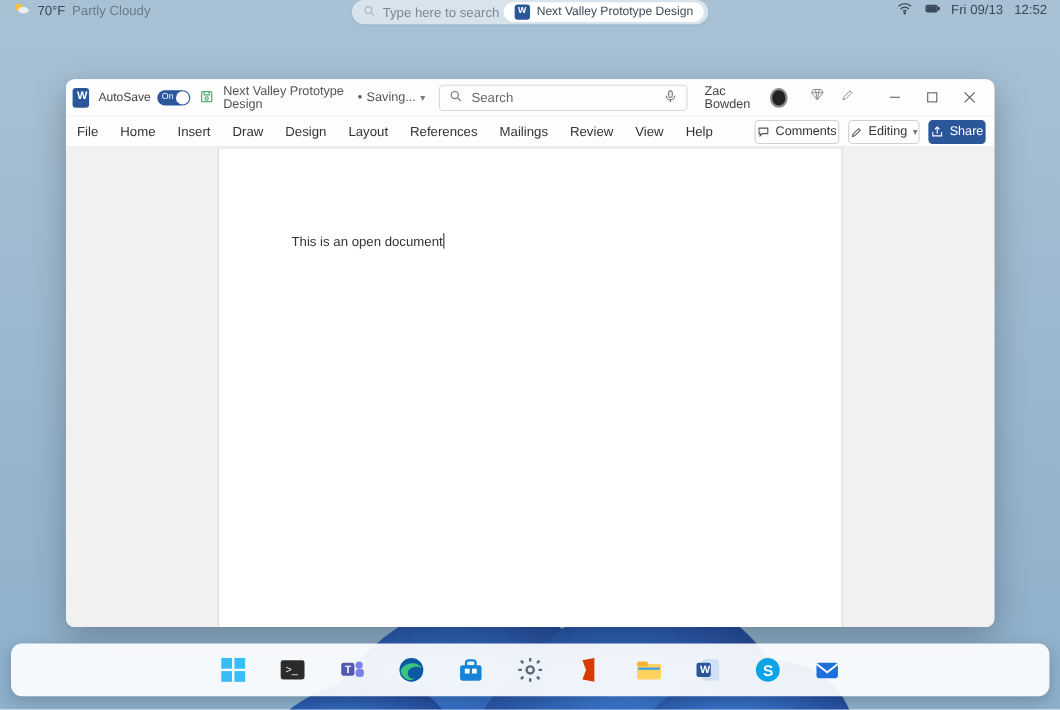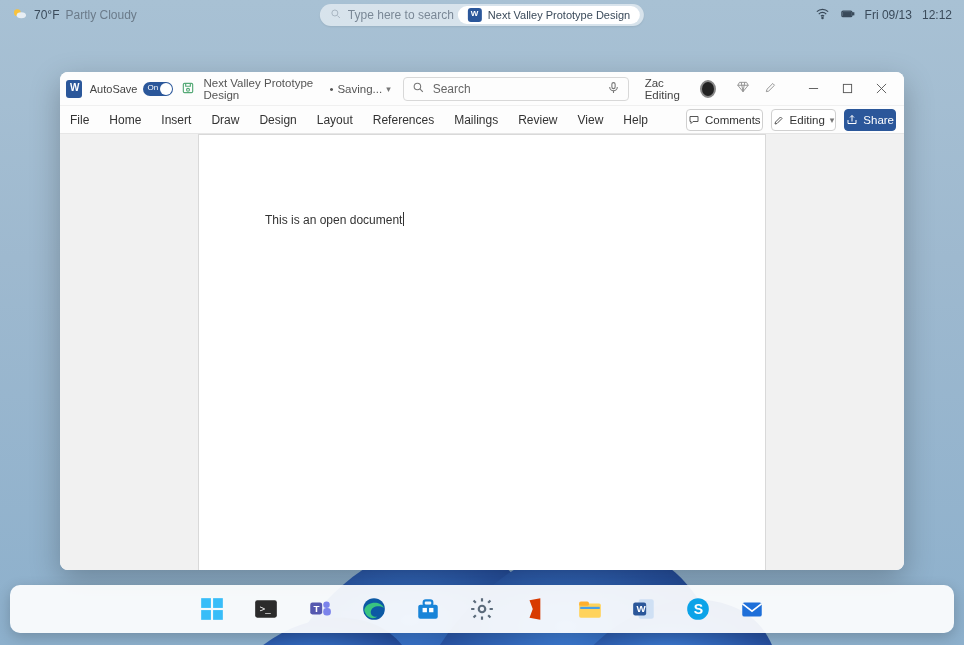--- a/index.html
+++ b/index.html
@@ -8,21 +8,21 @@
     background: linear-gradient(180deg, #a8c1d4 0%, #9eb9cf 40%, #8db0cc 100%);
     position: relative; overflow: hidden;
   }
   
   .wallpaper-art {
     position: absolute; left: 50%; bottom: -80px; transform: translateX(-50%);
     width: 640px; height: 260px; z-index: 0;
   }
   
   .sysbar { position: absolute; top: 0; left: 0; right: 0; height: 30px;
-    display: flex; align-items: center; padding: 0 12px; color: #42576a; font-size: 12px; z-index: 5; }
+    display: flex; align-items: flex-start; padding: 0 12px; color: #42576a; font-size: 12px; z-index: 5; }
   .sysbar .weather { display:flex; align-items:center; gap:6px; }
   .sysbar .weather-icon svg { width:16px; height:16px; }
   .sysbar .top-search {
     position:absolute; left:50%; transform:translateX(-50%);
     display:flex; align-items:center; height:22px;
     background:rgba(255,255,255,0.55); border-radius:12px; padding:0 4px 0 10px;
     box-shadow:0 1px 2px rgba(0,0,0,0.08);
   }
   .sysbar .top-search .si { opacity:.5; margin-right:6px; }
   .sysbar .top-search .ph { font-size:12px; color:#7a8896; width:110px; }
@@ -144,21 +144,21 @@
         </svg>
     </span>
     <span>
       <svg viewBox="0 0 24 24" fill="none" stroke="#3a4a5a" stroke-width="2">
           <rect x="3" y="8" width="16" height="9" rx="2"></rect>
           <rect x="5" y="10" width="12" height="5" fill="#3a4a5a"></rect>
           <rect x="20" y="11" width="2" height="3" fill="#3a4a5a"></rect>
         </svg>
     </span>
     <span style="color:#3a4a5a;font-weight:500">Fri 09/13</span>
-    <span style="color:#3a4a5a;font-weight:500">12:12</span>
+    <span style="color:#3a4a5a;font-weight:500">12:52</span>
   </div>
 </div>
 
 <div class="word-window">
 
   <div class="titlebar">
     <span class="word-logo"></span>
     <div class="autosave">
       <span>AutoSave</span>
       <span class="toggle">
@@ -193,21 +193,21 @@
             <rect x="9" y="3" width="6" height="11" rx="3"></rect>
             <path d="M5 11a7 7 0 0 0 14 0"></path>
             <line x1="12" y1="18" x2="12" y2="22"></line>
           </svg>
       </span>
     </div>
 
     <div class="title-spacer"></div>
 
     <div class="user">
-      <span>Zac Editing</span>
+      <span>Zac Bowden</span>
       <span class="avatar"></span>
     </div>
 
     <div class="title-icons">
       <span>
         <svg viewBox="0 0 24 24" fill="none" stroke="#888" stroke-width="1.5">
             <path d="M6 4h12l3 5-9 11L3 9z"></path>
             <path d="M3 9h18M9 4l3 16 3-16"></path>
           </svg>
       </span>

